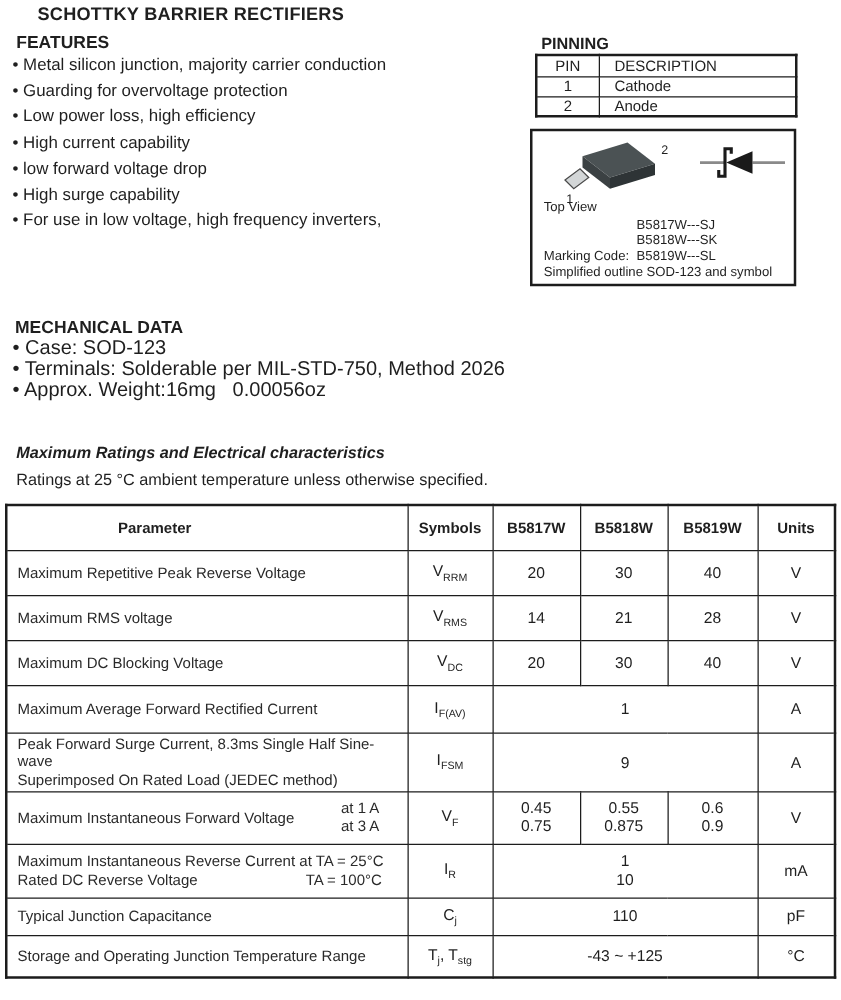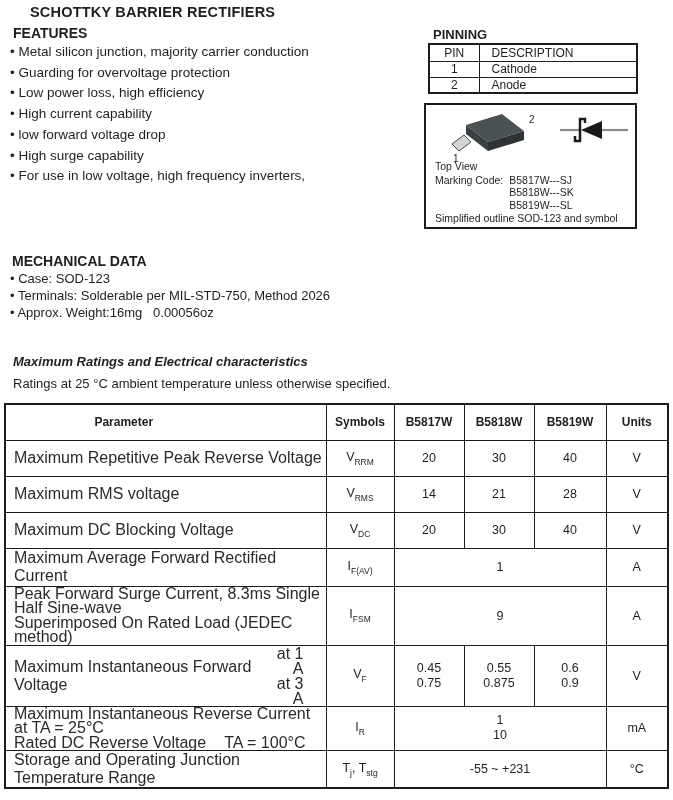--- a/index.html
+++ b/index.html
@@ -17,36 +17,36 @@
   .pin-table td { border:1px solid #1c1c1c; font-size:12px; }
   .pin-table .c-pin { width:50px; text-align:center; height:16px; }
   .pin-table .c-desc { width:158px; padding-left:12px; }
   .pin-table .hdr td { height:17px; }
 
   .outline-box { position:absolute; left:424px; top:103px; width:213px; height:126px; border:2px solid #1c1c1c; }
   .pkg-svg { position:absolute; left:10px; top:4px; }
   .sym-svg { position:absolute; left:132px; top:10px; }
   .topview { position:absolute; left:9px; top:55px; font-size:10.5px; }
   .marking { position:absolute; left:9px; top:69px; font-size:10.5px; display:flex; }
-  .marking-label { margin-right:6px; }
+  .marking-label { margin-right:6px;margin-top:25px; }
   .marking-codes div { line-height:12.3px; }
   .outline-caption { position:absolute; left:9px; top:107px; font-size:10.5px; }
 
   .mech-heading { position:absolute; left:12px; top:253px; font-size:14px; font-weight:bold; }
-  .mech-list { position:absolute; left:10px; top:270px; font-size:13px; line-height:17.2px; }
+  .mech-list { position:absolute; left:10px; top:270px; font-size:16px; line-height:17.2px; }
 
   .ratings-heading { position:absolute; left:13px; top:354px; font-size:13px; font-weight:bold;font-style:italic; }
   .ratings-subtitle { position:absolute; left:13px; top:376px; font-size:13px; }
 
   .main-table-wrap { position:absolute; left:4px; top:403px; }
   table.main { border-collapse:collapse; table-layout:fixed; width:665px; border:2px solid #1c1c1c; }
   table.main th, table.main td { border:1px solid #1c1c1c; vertical-align:middle; }
   table.main th { font-size:12px; font-weight:bold; height:36px; text-align:center; }
   th.h-param { padding-right:84px; }
-  td.param { font-size:16px; padding-left:8px; color:#2a2a2a; }
+  td.param { font-size:12px; padding-left:8px; color:#2a2a2a; }
   td.val, td.sym, td.unit { text-align:center; font-size:12.5px; }
   td.sym sub { font-size:8.5px; }
   .r1 td, .r2 td, .r3 td { height:36px; }
   .r4 td { height:38px; }
   .r5 td { height:47px; }
   .r6 td { height:42px; }
   .r7 td { height:43px; }
   .r8 td { height:30px; }
   .r9 td { height:34px; }
   .two-line { line-height:14.5px; }
@@ -227,24 +227,30 @@
               </div>
         </td>
         <td class="sym"><span>I</span><sub>R</sub></td>
         <td class="val vcell2" colspan="3">
               <div>1</div>
               <div>10</div>
             </td>
         <td class="unit">mA</td>
       </tr>
 
+      <tr class="r8">
+        <td class="param">Typical Junction Capacitance</td>
+        <td class="sym"><span>C</span><sub>j</sub></td>
+        <td class="val" colspan="3">110</td>
+        <td class="unit">pF</td>
+      </tr>
 
       <tr class="r9">
         <td class="param">Storage and Operating Junction Temperature Range</td>
         <td class="sym"><span>T</span><sub>j</sub><span>, </span><span>T</span><sub>stg</sub></td>
-        <td class="val" colspan="3">-55 ~ +231</td>
+        <td class="val" colspan="3">-43 ~ +125</td>
         <td class="unit">°C</td>
       </tr>
     </tbody>
       </table>
   </div>
 
 </div>
 
 </body></html>

